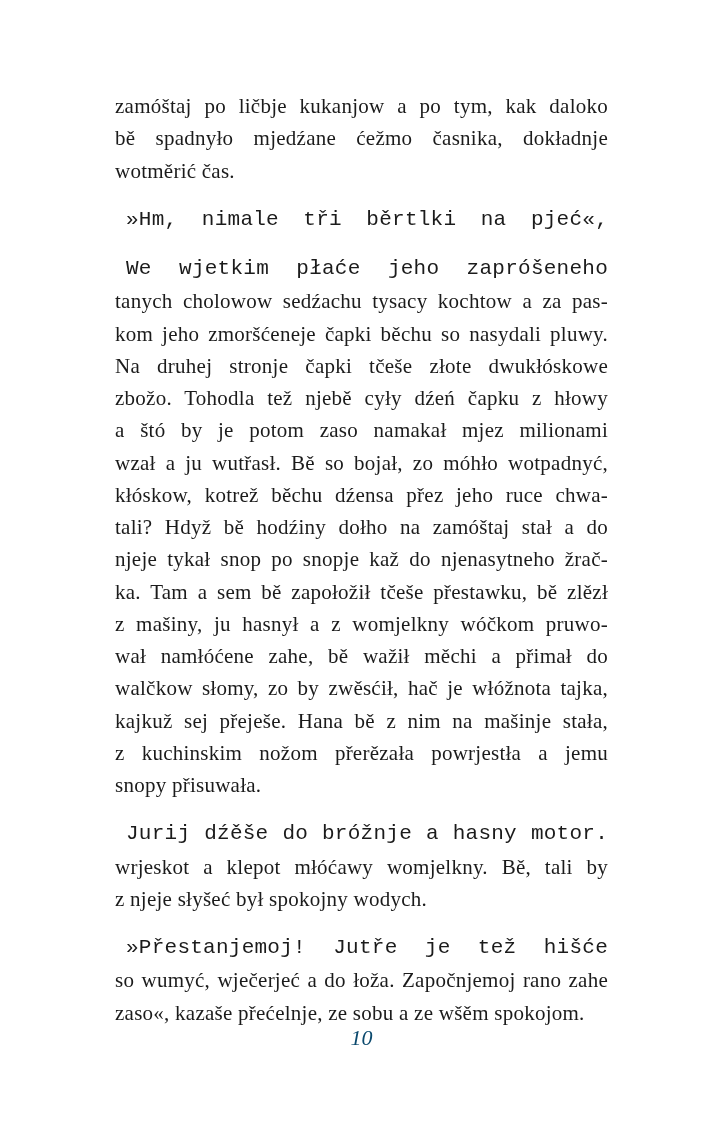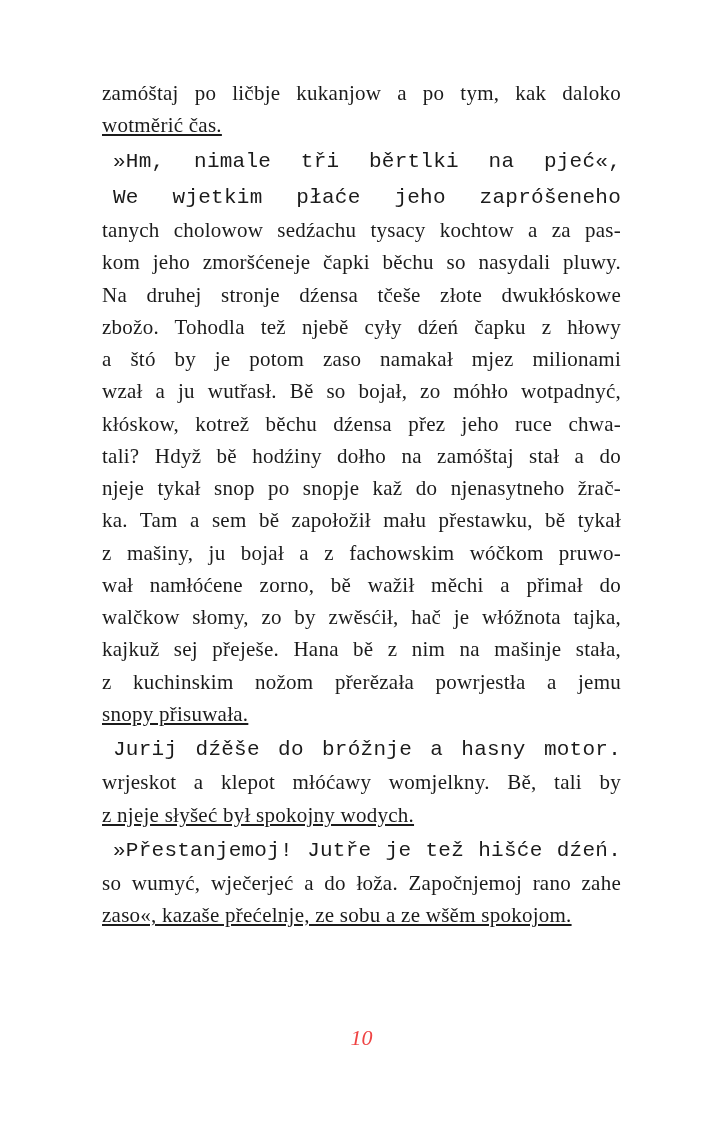--- a/index.html
+++ b/index.html
@@ -19,76 +19,76 @@
     position: absolute;
     left: 98px;
     top: 73px;
     width: 527px;
     font-size: 21px;
     line-height: 32.25px;
     letter-spacing: 0.25px;
     color: #1b1b1b;
   }
   .para {
-    margin: 4px;
+    margin: 17px;
     padding: 0;
   }
   .line {
     height: 32.25px;
     overflow: hidden;
     text-align: justify;
     text-align-last: justify;
     white-space: normal;
   }
   .line.last {
     text-align-last: left;
-    text-decoration: underline;
   }
   .para.indent .line:first-child {
     text-indent: 11px;
     font-family: Liberation Mono, monospace;
   }
   .folio {
     position: absolute;
     left: 98px;
     top: 1022px;
     width: 527px;
     text-align: center;
     font-size: 22px;
     line-height: 32px;
     font-style: italic;
-    color: #ef4444;
+    color: #0c4a6e;
   }
 </style>
 </head>
 <body style="background: rgb(255, 255, 255);">
 
 <div class="book-page">
   <div class="text-block" style="color: rgb(27, 27, 27);">
       <div class="para">
         <div class="line">zamóštaj po ličbje kukanjow a po tym, kak daloko</div>
+        <div class="line">bě spadnyło mjedźane ćežmo časnika, dokładnje</div>
         <div class="line last">wotměrić čas.</div>
       </div>
       <div class="para indent">
         <div class="line">»Hm, nimale tři běrtlki na pjeć«, rjekny Jurij. »Je</div>
       </div>
       <div class="para indent">
         <div class="line">We wjetkim płaće jeho zapróšeneho kabata a zapła-</div>
         <div class="line">tanych cholowow sedźachu tysacy kochtow a za pas-</div>
         <div class="line">kom jeho zmoršćeneje čapki běchu so nasydali pluwy.</div>
-        <div class="line">Na druhej stronje dźensa tčeše złote dwukłóskowe</div>
+        <div class="line">Na druhej stronje čapki tčeše złote dwukłóskowe</div>
         <div class="line">zbožo. Tohodla tež njebě cyły dźeń čapku z hłowy</div>
         <div class="line">a štó by je potom zaso namakał mjez milionami</div>
         <div class="line">wzał a ju wutřasł. Bě so bojał, zo móhło wotpadnyć,</div>
         <div class="line">kłóskow, kotrež běchu dźensa přez jeho ruce chwa-</div>
         <div class="line">tali? Hdyž bě hodźiny dołho na zamóštaj stał a do</div>
         <div class="line">njeje tykał snop po snopje kaž do njenasytneho žrač-</div>
-        <div class="line">ka. Tam a sem bě zapołožił mału přestawku, bě tykał</div>
-        <div class="line">z mašiny, ju bojał a z fachowskim wóčkom pruwo-</div>
-        <div class="line">wał namłóćene zorno, bě wažił měchi a přimał do</div>
+        <div class="line">ka. Tam a sem bě zapołožił tčeše přestawku, bě zlězł</div>
+        <div class="line">z mašiny, ju hasnył a z womjelkny wóčkom pruwo-</div>
+        <div class="line">wał namłóćene zahe, bě wažił měchi a přimał do</div>
         <div class="line">walčkow słomy, zo by zwěsćił, hač je włóžnota tajka,</div>
         <div class="line">kajkuž sej přeješe. Hana bě z nim na mašinje stała,</div>
         <div class="line">z kuchinskim nožom přerězała powrjestła a jemu</div>
         <div class="line last">snopy přisuwała.</div>
       </div>
       <div class="para indent">
         <div class="line">Jurij dźěše do bróžnje a hasny motor. Monotony</div>
         <div class="line">wrjeskot a klepot młóćawy womjelkny. Bě, tali by</div>
         <div class="line last">z njeje słyšeć był spokojny wodych.</div>
       </div>

